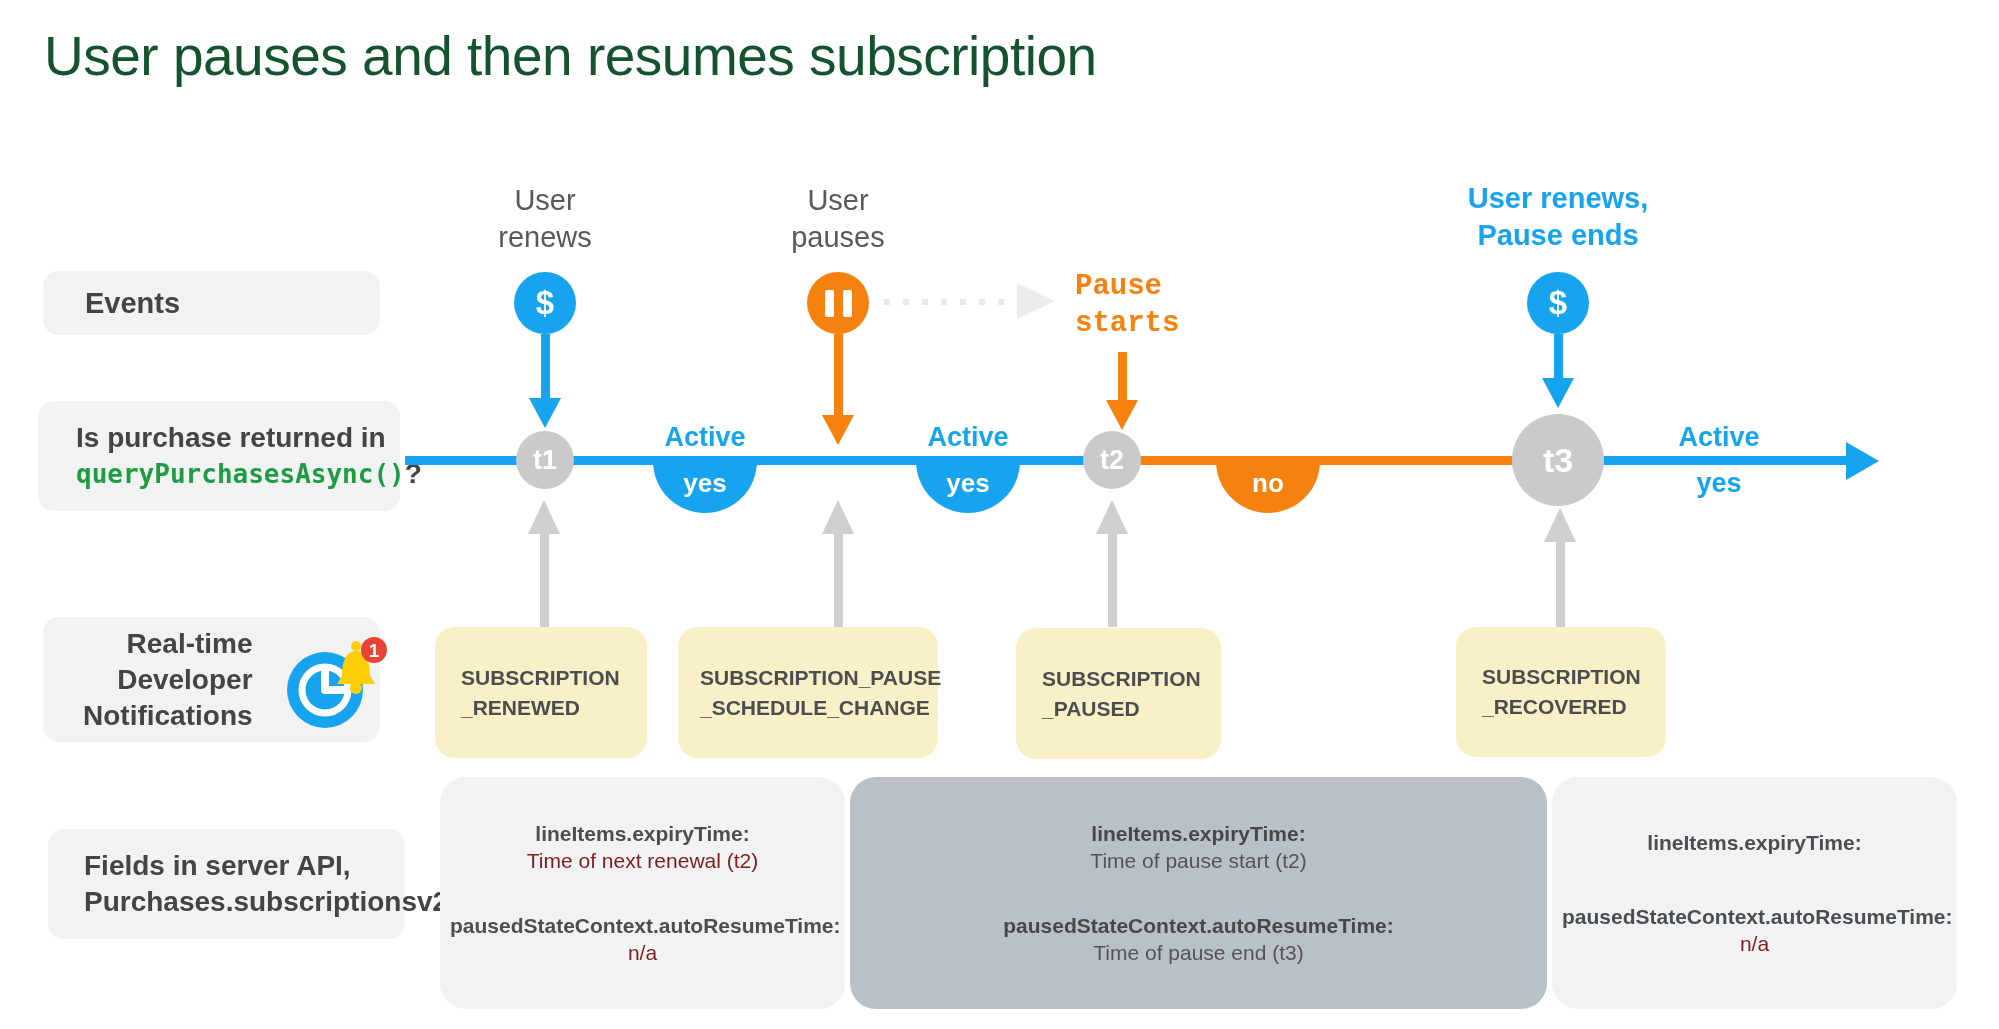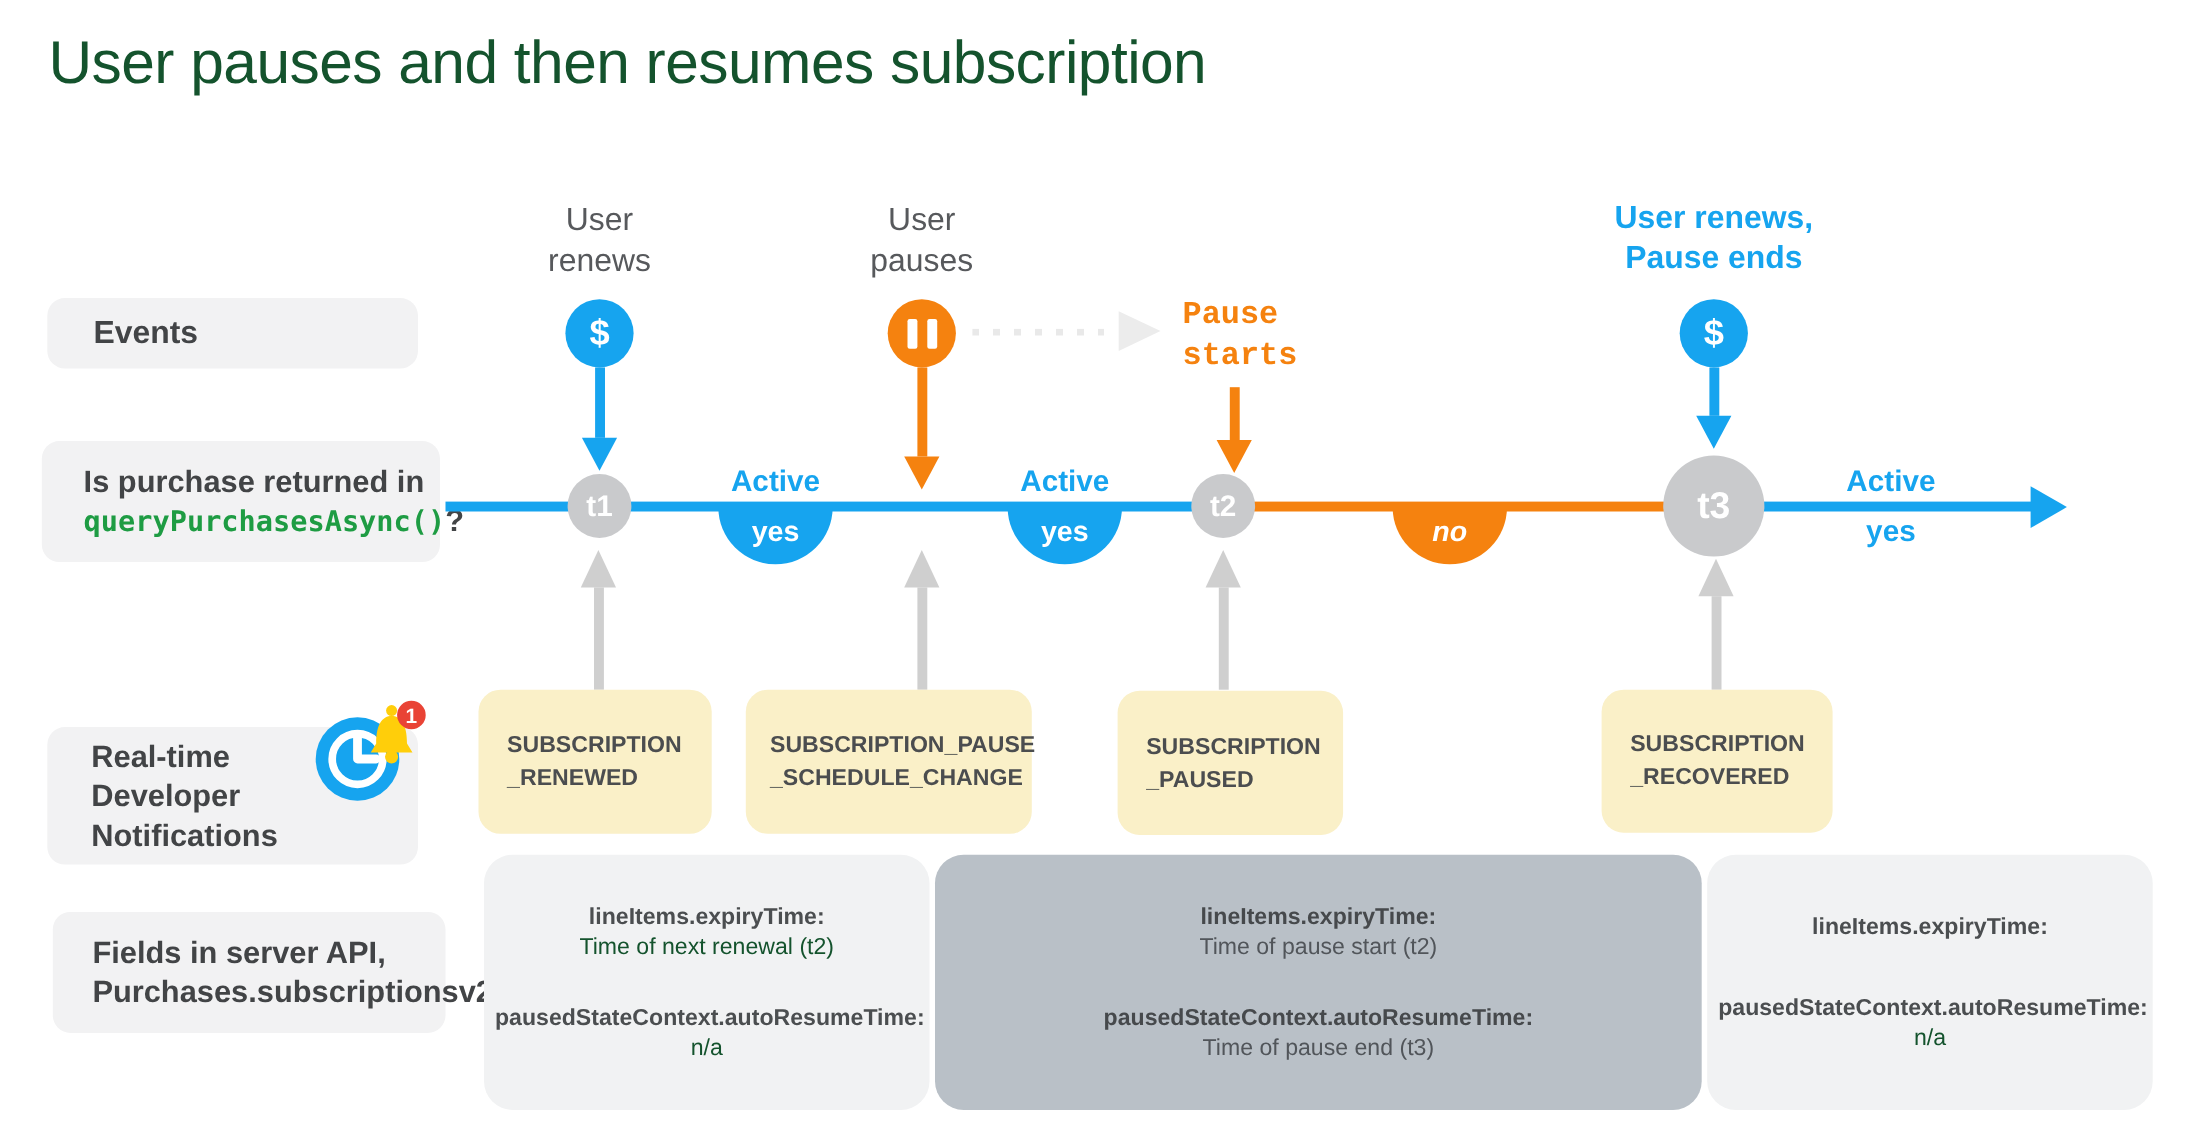--- a/index.html
+++ b/index.html
@@ -75,21 +75,21 @@
   
   .notif{position:absolute;background:var(--yellow-box);border-radius:20px;display:flex;align-items:center;
          color:#4B4D4F;font-weight:bold;font-size:21px;line-height:30px;}
 
   
   .apibox{position:absolute;top:777px;height:232px;border-radius:26px;display:flex;flex-direction:column;
           justify-content:space-evenly;text-align:center;padding:6px 10px;box-sizing:border-box;}
   .apibox.light{background:#F1F2F3;}
   .apibox.dark{background:var(--dark-box);}
   .apibox .field{font-weight:bold;font-size:21px;color:#4B4E50;line-height:27px;}
-  .apibox .value{font-size:21px;color:#14532d;line-height:27px;}
+  .apibox .value{font-size:21px;color:#7f1d1d;line-height:27px;}
   .apibox.dark .field{color:#46494C;}
   .apibox.dark .value{color:#51555A;}
 
   .rtdn-icon{position:absolute;left:268px;top:630px;width:122px;height:120px;}
 </style>
 </head>
 <body>
 
 <div class="page">
 
@@ -99,21 +99,21 @@
     <div class="inner" style="padding-left:42px;font-size:29px;">Events</div>
   </div>
 
   <div class="rowlabel" style="left:38px;top:401px;width:362px;height:110px;">
     <div class="inner" style="padding-left:38px;">
       <div>Is purchase returned in</div>
       <div><span class="code">queryPurchasesAsync()</span><span>?</span></div>
     </div>
   </div>
 
-  <div class="rowlabel" style="left:43px;top:661px;width:337px;height:125px;">
+  <div class="rowlabel" style="left:43px;top:617px;width:337px;height:125px;text-align:right;">
     <div class="inner preline" style="padding-left:40px;">Real-time
 Developer
 Notifications</div>
   </div>
   <svg class="rtdn-icon" viewBox="0 0 122 120">
     <circle cx="57" cy="60" r="38" fill="#16A4EF"></circle>
     <circle cx="57" cy="60" r="23" fill="none" stroke="#fff" stroke-width="7"></circle>
     <path d="M57 60 L57 40 M57 60 L74 60" stroke="#fff" stroke-width="8" stroke-linecap="round" fill="none"></path>
     <g>
       <circle cx="88" cy="16" r="5" fill="#FFCE0A"></circle>
@@ -171,21 +171,21 @@
   <div class="tl-seg tl-orange" style="left:1112px;width:446px;"></div>
   <div class="tl-seg tl-blue" style="left:1558px;width:290px;"></div>
   <div class="tl-arrowhead" style="left:1846px;"></div>
 
   <div class="state-label" style="left:625px;">Active</div>
   <div class="half-badge blue" style="left:653px;">yes</div>
 
   <div class="state-label" style="left:888px;">Active</div>
   <div class="half-badge blue" style="left:916px;">yes</div>
 
-  <div class="half-badge orange" style="left:1266px;font-style:italic;">no</div>
+  <div class="half-badge orange" style="left:1216px;">no</div>
 
   <div class="state-label" style="left:1639px;">Active</div>
   <div class="yes-plain" style="left:1639px;">yes</div>
 
   <div class="tmark small" style="left:516px;">t1</div>
   <div class="tmark small" style="left:1083px;">t2</div>
   <div class="tmark big" style="left:1512px;">t3</div>
 
   <div class="head-up" style="left:528px;top:500px;"></div>
   <div class="shaft gray" style="left:540px;top:534px;height:93px;"></div>

